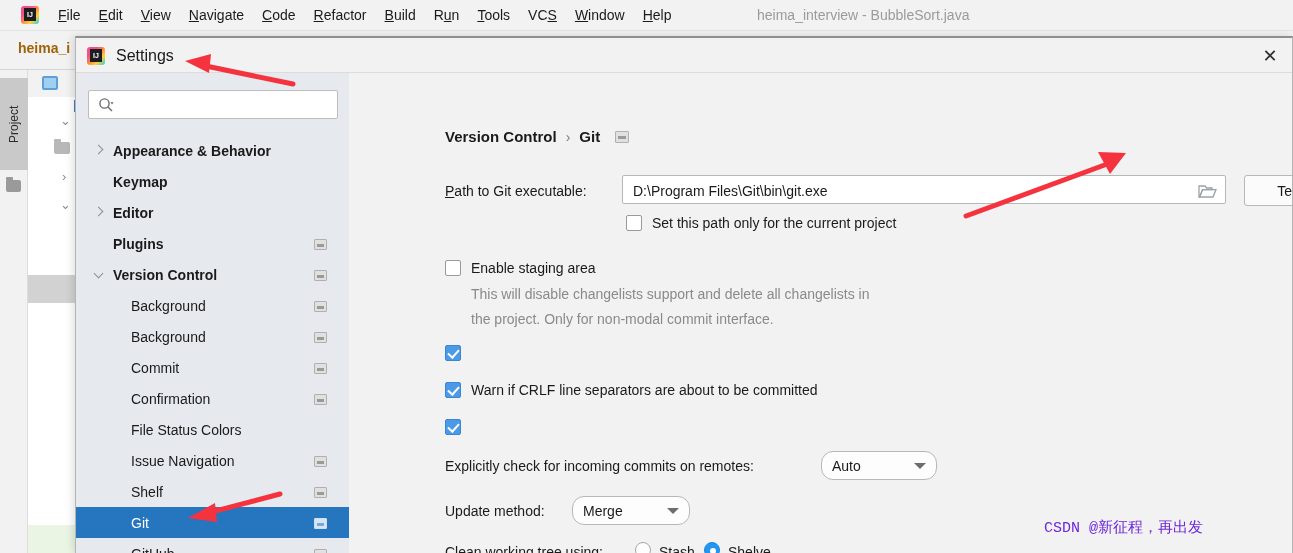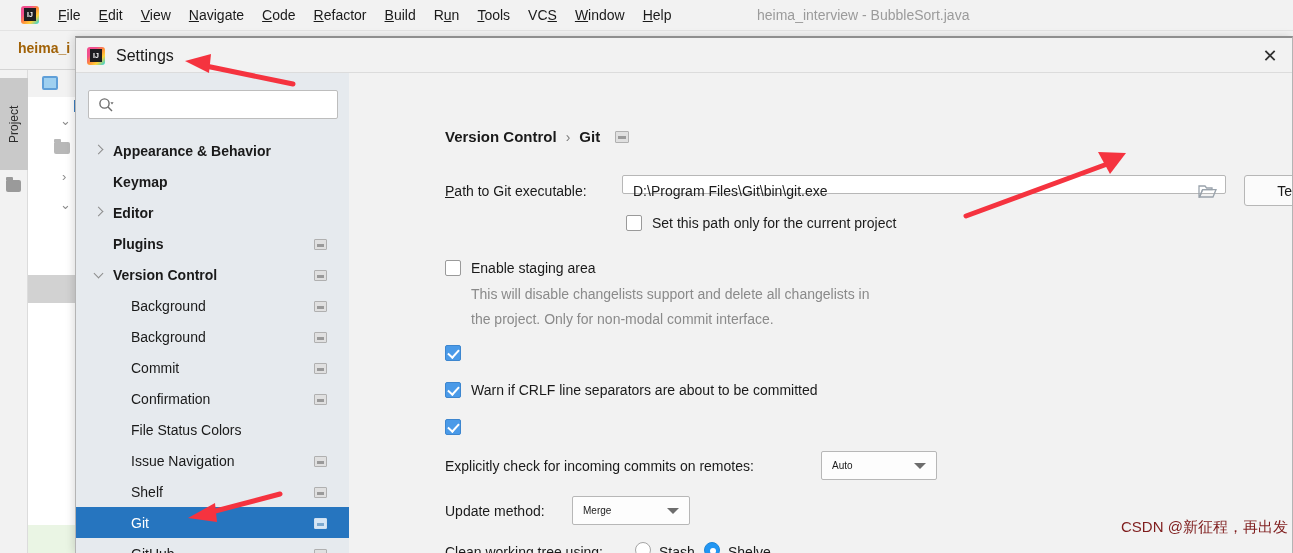--- a/index.html
+++ b/index.html
@@ -206,21 +206,21 @@
   }
   #breadcrumb .bc-proj-icon::after {
     content: ""; position: absolute; left: 2px; top: 4px; width: 8px; height: 3px; background: #9a9a9a;
   }
 
   .lbl { position: absolute; font-size: 14px; color: #1a1a1a; white-space: nowrap; }
   .lbl .mn { text-decoration: underline; }
   .hint { position: absolute; font-size: 14px; color: #8a8a8a; white-space: nowrap; }
 
   #git-path-field {
-    position: absolute; left: 273px; top: 102px; width: 604px; height: 19px;
+    position: absolute; left: 273px; top: 102px; width: 604px; height: 29px;
     background: #ffffff; border: 1px solid #b7b7b7; border-radius: 2px;
   }
   #git-path-input {
     position: absolute; left: 8px; top: 0; width: 545px; height: 29px;
     border: none; outline: none; background: transparent;
     font-family: "Liberation Sans", sans-serif; font-size: 14px; color: #1a1a1a;
   }
   #browse-folder-icon {
     position: absolute; right: 8px; top: 8px; width: 19px; height: 14px;
   }
@@ -248,35 +248,35 @@
     border: 1px solid #a5a5a5; background: #ffffff;
   }
   .radio.on { background: #2196f3; border-color: #1c86d8; }
   .radio.on::after {
     content: ""; position: absolute; left: 5px; top: 5px;
     width: 6px; height: 6px; border-radius: 50%; background: #ffffff;
   }
 
   .combo {
     position: absolute; height: 29px; background: #fdfdfd;
-    border: 1px solid #b7b7b7; border-radius: 2px;
-    font-size: 10px; color: #1a1a1a;
+    border: 1px solid #b7b7b7; border-radius: 12px;
+    font-size: 14px; color: #1a1a1a;
     display: flex; align-items: center; cursor: default; text-decoration: underline;
   }
   .combo .cv { position: absolute; left: 10px; white-space: nowrap; }
   .combo .arrow {
     position: absolute; right: 10px; width: 0; height: 0;
     border-left: 6px solid transparent; border-right: 6px solid transparent;
     border-top: 6px solid #6d6d6d;
   }
 
   #watermark {
-    position: absolute; left: 1121px; top: 518px;
-    font-size: 15px; color: #7f1d1d; white-space: nowrap;
-    font-family: Liberation Sans, sans-serif;
+    position: absolute; left: 1044px; top: 518px;
+    font-size: 15px; color: #6d28d9; white-space: nowrap;
+    font-family: Liberation Mono, monospace;
   }
 
   
   .anno { position: absolute; pointer-events: none; }
 </style>
 </head>
 <body>
 
 <div id="ide-root">
 

